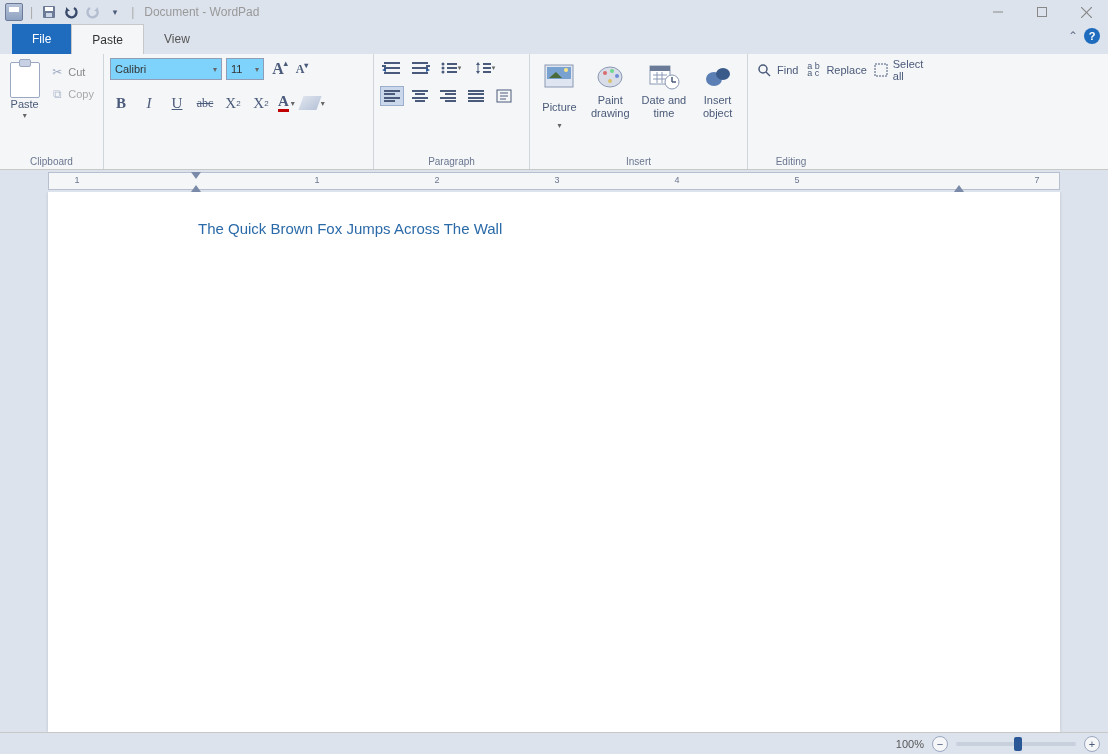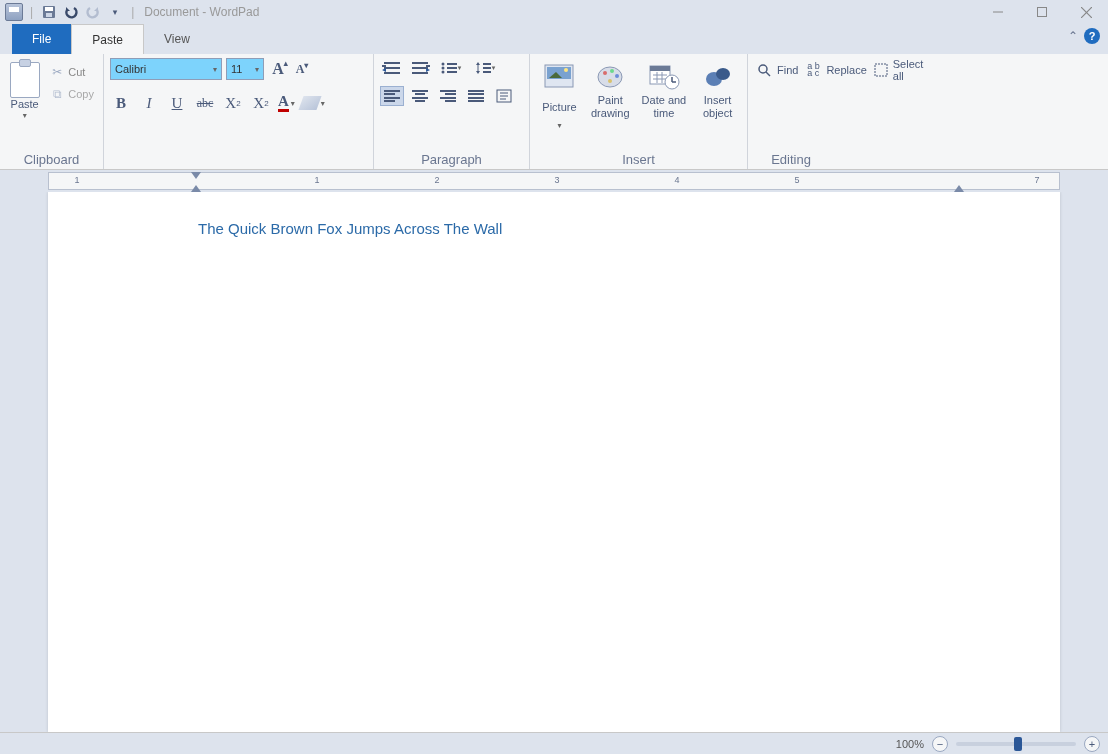--- a/index.html
+++ b/index.html
@@ -22,21 +22,21 @@
   .tab { height: 30px; padding: 0 20px; display: flex; align-items: center; font-size: 12px; color: #555; cursor: pointer; }
   .tab.file { background: #1f6cbf; color: #fff; padding: 0 20px; }
   .tab.active { background: #f5f6f7; color: #333; border-top:1px solid #c8c8c8; border-left:1px solid #c8c8c8; border-right:1px solid #c8c8c8;}
   .tabsbar .right { position:absolute; right:8px; top:4px; display:flex; align-items:center; gap:6px; }
   .help-badge { width:16px; height:16px; border-radius:50%; background:#1f6cbf; color:#fff; font-size:11px; display:flex; align-items:center; justify-content:center; font-weight:bold;}
 
   
   .ribbon { height: 116px; background: #f5f6f7; display: flex; border-bottom: 1px solid #c8c8c8; }
   .group { border-right: 1px solid #d0d4db; display: flex; flex-direction: column; padding: 4px 6px 2px 6px; }
   .group-body { flex: 1; display: flex; align-items: flex-start; gap: 4px; }
-  .group-label { text-align: center; font-size: 13px; color: #6a7690; padding: 2px 0 0 0; }
+  .group-label { text-align: center; font-size: 10px; color: #6a7690; padding: 2px 0 0 0; }
 
   .big-btn { display:flex; flex-direction:column; align-items:center; justify-content:flex-start; width:50px; font-size:11px; color:#4a5a7a; cursor:pointer; text-align:center; line-height:1.15; padding-top:2px;}
   .big-btn .ico { width:32px; height:32px; margin-bottom:2px; display:flex; align-items:center; justify-content:center; font-size:24px; }
   .big-btn .lbl { min-height:26px; display:flex; align-items:center; justify-content:center;}
 
   
   .paste-btn { width:40px; display:flex; flex-direction:column; align-items:center; font-size:11px; color:#4a5a7a; cursor:pointer; padding-top:4px;}
   .paste-btn .ico { width:30px; height:36px; background:#fff; border:1px solid #9aa8c1; border-radius:2px; position:relative; }
   .paste-btn .ico::before{content:"";position:absolute;top:-4px;left:8px;right:8px;height:6px;background:#c7d1e3;border:1px solid #9aa8c1;border-radius:2px;}
   .small-btn { display:flex; align-items:center; gap:4px; font-size:11px; color:#888; height:20px; padding:0 3px; cursor:pointer;}

